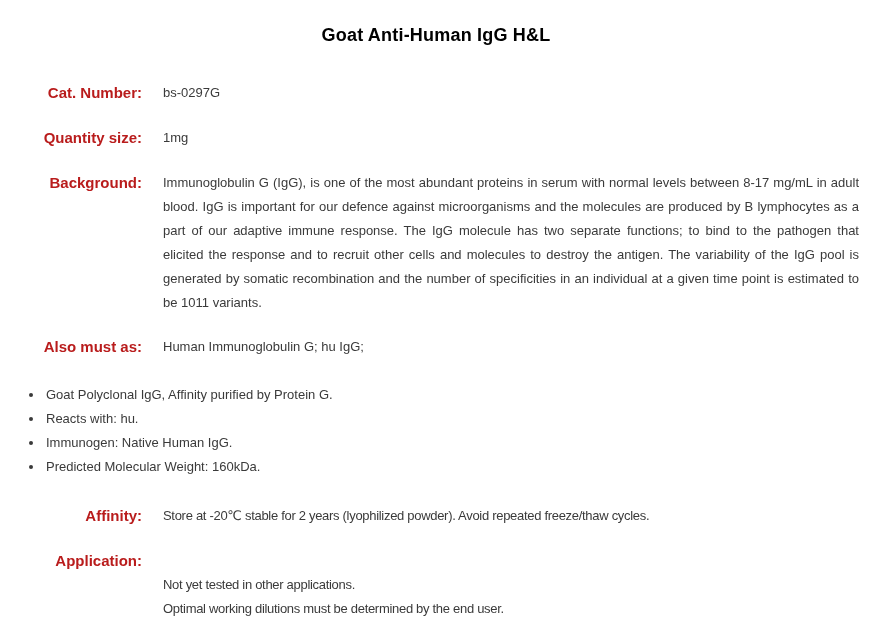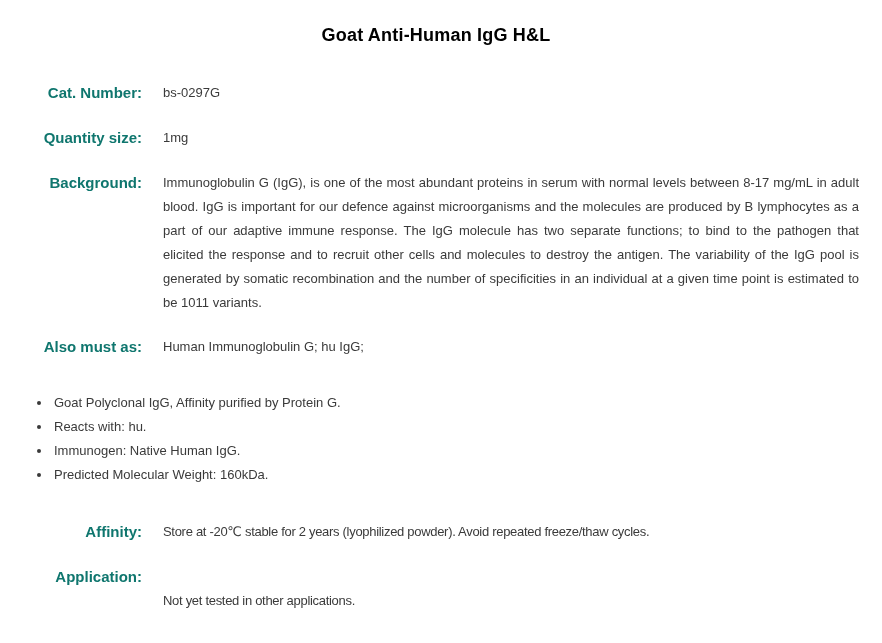--- a/index.html
+++ b/index.html
@@ -34,34 +34,34 @@
     display: flex;
     align-items: flex-start;
     margin-bottom: 21px;
   }
   .row.tight { margin-bottom: 20px; }
   .label {
     flex: 0 0 142px;
     width: 142px;
     text-align: right;
     font-weight: bold;
-    color: #0f766e;
+    color: #b91c1c;
     font-size: 15px;
     line-height: 24px;
   }
   .value {
     flex: 1 1 auto;
     margin-left: 21px;
     font-size: 13px;
     line-height: 24px;
   }
   .value.justified { text-align: justify; }
   .value.condensed { letter-spacing: -0.3px; }
   ul.bullets {
-    margin: 12px;
+    margin: 4px;
     padding-left: 19px;
     list-style: disc outside;
   }
   ul.bullets li {
     line-height: 24px;
     padding-left: 2px;
   }
   .app-value { padding-top: 24px; }
   .app-line { line-height: 24px; }
 </style>
@@ -107,17 +107,18 @@
 
     <div class="row">
       <div class="label">Affinity:</div>
       <div class="value condensed">Store at -20℃ stable for 2 years (lyophilized powder). Avoid repeated freeze/thaw cycles.</div>
     </div>
 
     <div class="row">
       <div class="label">Application:</div>
       <div class="value condensed app-value">
         <div class="app-line">Not yet tested in other applications.</div>
+        <div class="app-line">Optimal working dilutions must be determined by the end user.</div>
       </div>
     </div>
 
   </div>
 </div>
 
 </body></html>

